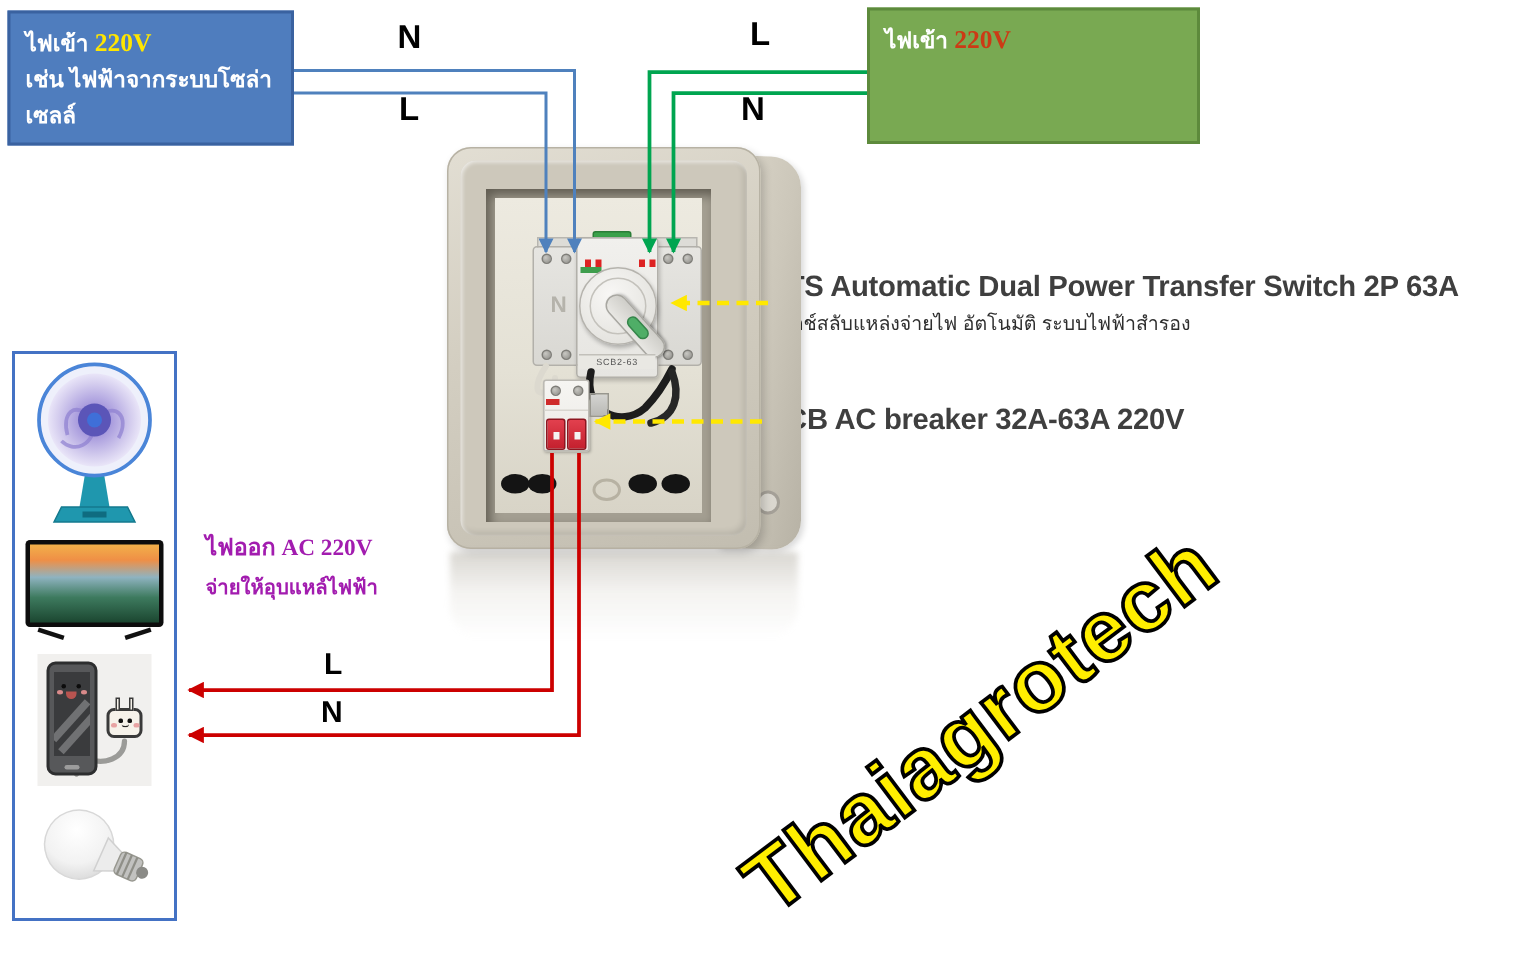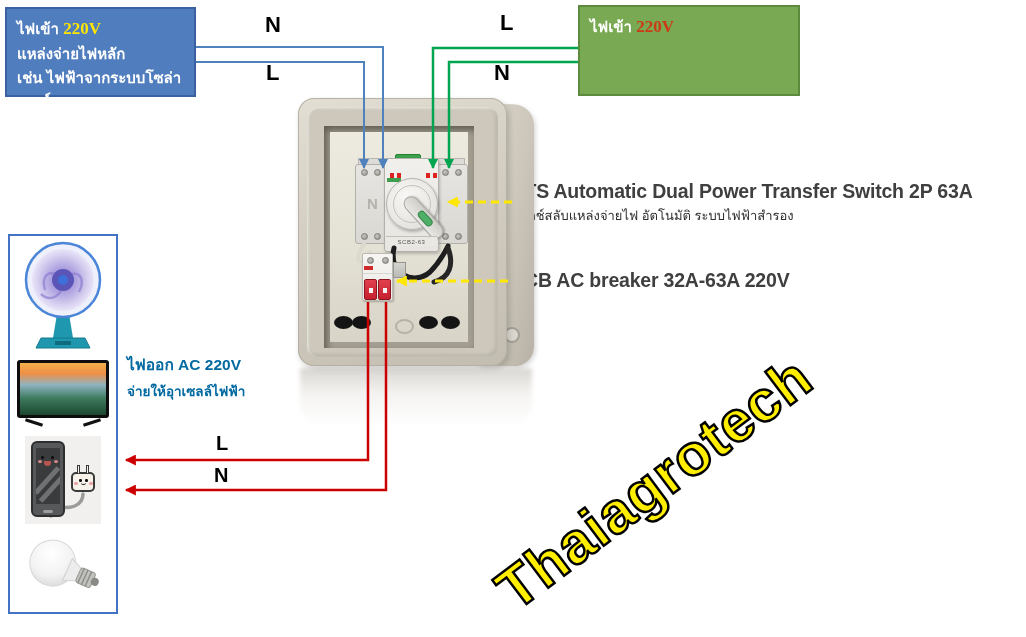--- a/index.html
+++ b/index.html
@@ -16,21 +16,21 @@
   .srcbox.backup .volt { color:#cc3a15; }
 
   
   .wlabel { position:absolute; color:#000; font-size:22px; font-weight:600; }
 
   
   .callout-title { font-size:19.5px; font-weight:bold; color:#3f3f3f; letter-spacing:-0.2px; white-space:nowrap; }
   .callout-sub { font-size:13px; color:#2f2f2f; margin-top:2px; white-space:nowrap; }
   .ats-label { position:absolute; left:512px; top:180px; }
   .mcb-label { position:absolute; left:508px; top:269px; }
-  .out-label { position:absolute; left:127px; top:352px; color:#0369a1; }
+  .out-label { position:absolute; left:137px; top:352px; color:#a21caf;font-family:Liberation Serif, serif; }
   .out-label .l1 { font-size:15.5px; font-weight:bold; }
   .out-label .l2 { font-size:13.5px; font-weight:bold; margin-top:3px; }
 
   
   .photo { position:absolute; left:298px; top:96px; width:240px; height:340px; z-index:2; }
   .photo * { position:absolute; }
   .door-gap { left:166px; top:12px; width:14px; height:252px; background:linear-gradient(90deg,#8d887c,#5e5a51 60%,#756f63); border-radius:4px; }
   .door { left:178px; top:8px; width:58px; height:262px; background:linear-gradient(100deg,#f0ede3 0%,#d9d4c7 16%,#ccc7ba 55%,#b7b2a5 100%); border-radius:4px 20px 20px 6px; transform:skewY(1.8deg); box-shadow:2px 2px 4px rgba(0,0,0,.15); }
   .hinge { left:170px; width:16px; height:42px; background:repeating-linear-gradient(180deg,#a9841f 0px,#e7c75e 3px,#a9841f 6px); border:1px solid #7d621c; border-radius:3px; transform:rotate(3deg); }
   .hinge.h1 { top:22px; } .hinge.h2 { top:210px; }
@@ -106,21 +106,20 @@
 </style>
 </head>
 <body>
 
 <div class="canvas">
 
   <div class="watermark">Thaiagrotech</div>
 
   <div class="srcbox main">
     <div><span>ไฟเข้า</span> <span class="volt">220V</span></div>
-    <div>แหล่งจ่ายไฟหลัก</div>
     <div>เช่น ไฟฟ้าจากระบบโซล่าเซลล์</div>
   </div>
 
   <div class="srcbox backup">
     <div><span>ไฟเข้า</span> <span class="volt">220V</span></div>
   </div>
 
   <div class="photo">
     <div class="door-gap"></div>
     <div class="door"></div>
@@ -224,21 +223,21 @@
   <div class="ats-label">
     <div class="callout-title">ATS Automatic Dual Power Transfer Switch 2P 63A</div>
     <div class="callout-sub">สวิตช์สลับแหล่งจ่ายไฟ อัตโนมัติ ระบบไฟฟ้าสำรอง</div>
   </div>
   <div class="mcb-label">
     <div class="callout-title">MCB AC breaker 32A-63A 220V</div>
   </div>
 
   <div class="out-label">
     <div class="l1">ไฟออก AC 220V</div>
-    <div class="l2">จ่ายให้อุาเซลล์ไฟฟ้า</div>
+    <div class="l2">จ่ายให้อุบแหล์ไฟฟ้า</div>
   </div>
 
   <div class="appliances">
     <svg width="88" height="114">
       <defs>
         <radialGradient id="blades" cx="50%" cy="50%" r="50%">
           <stop offset="0%" stop-color="#6f66c4"></stop>
             <stop offset="35%" stop-color="#a89bdd"></stop>
             <stop offset="80%" stop-color="#d6cfef"></stop>
             <stop offset="100%" stop-color="#e9e5f8"></stop>

